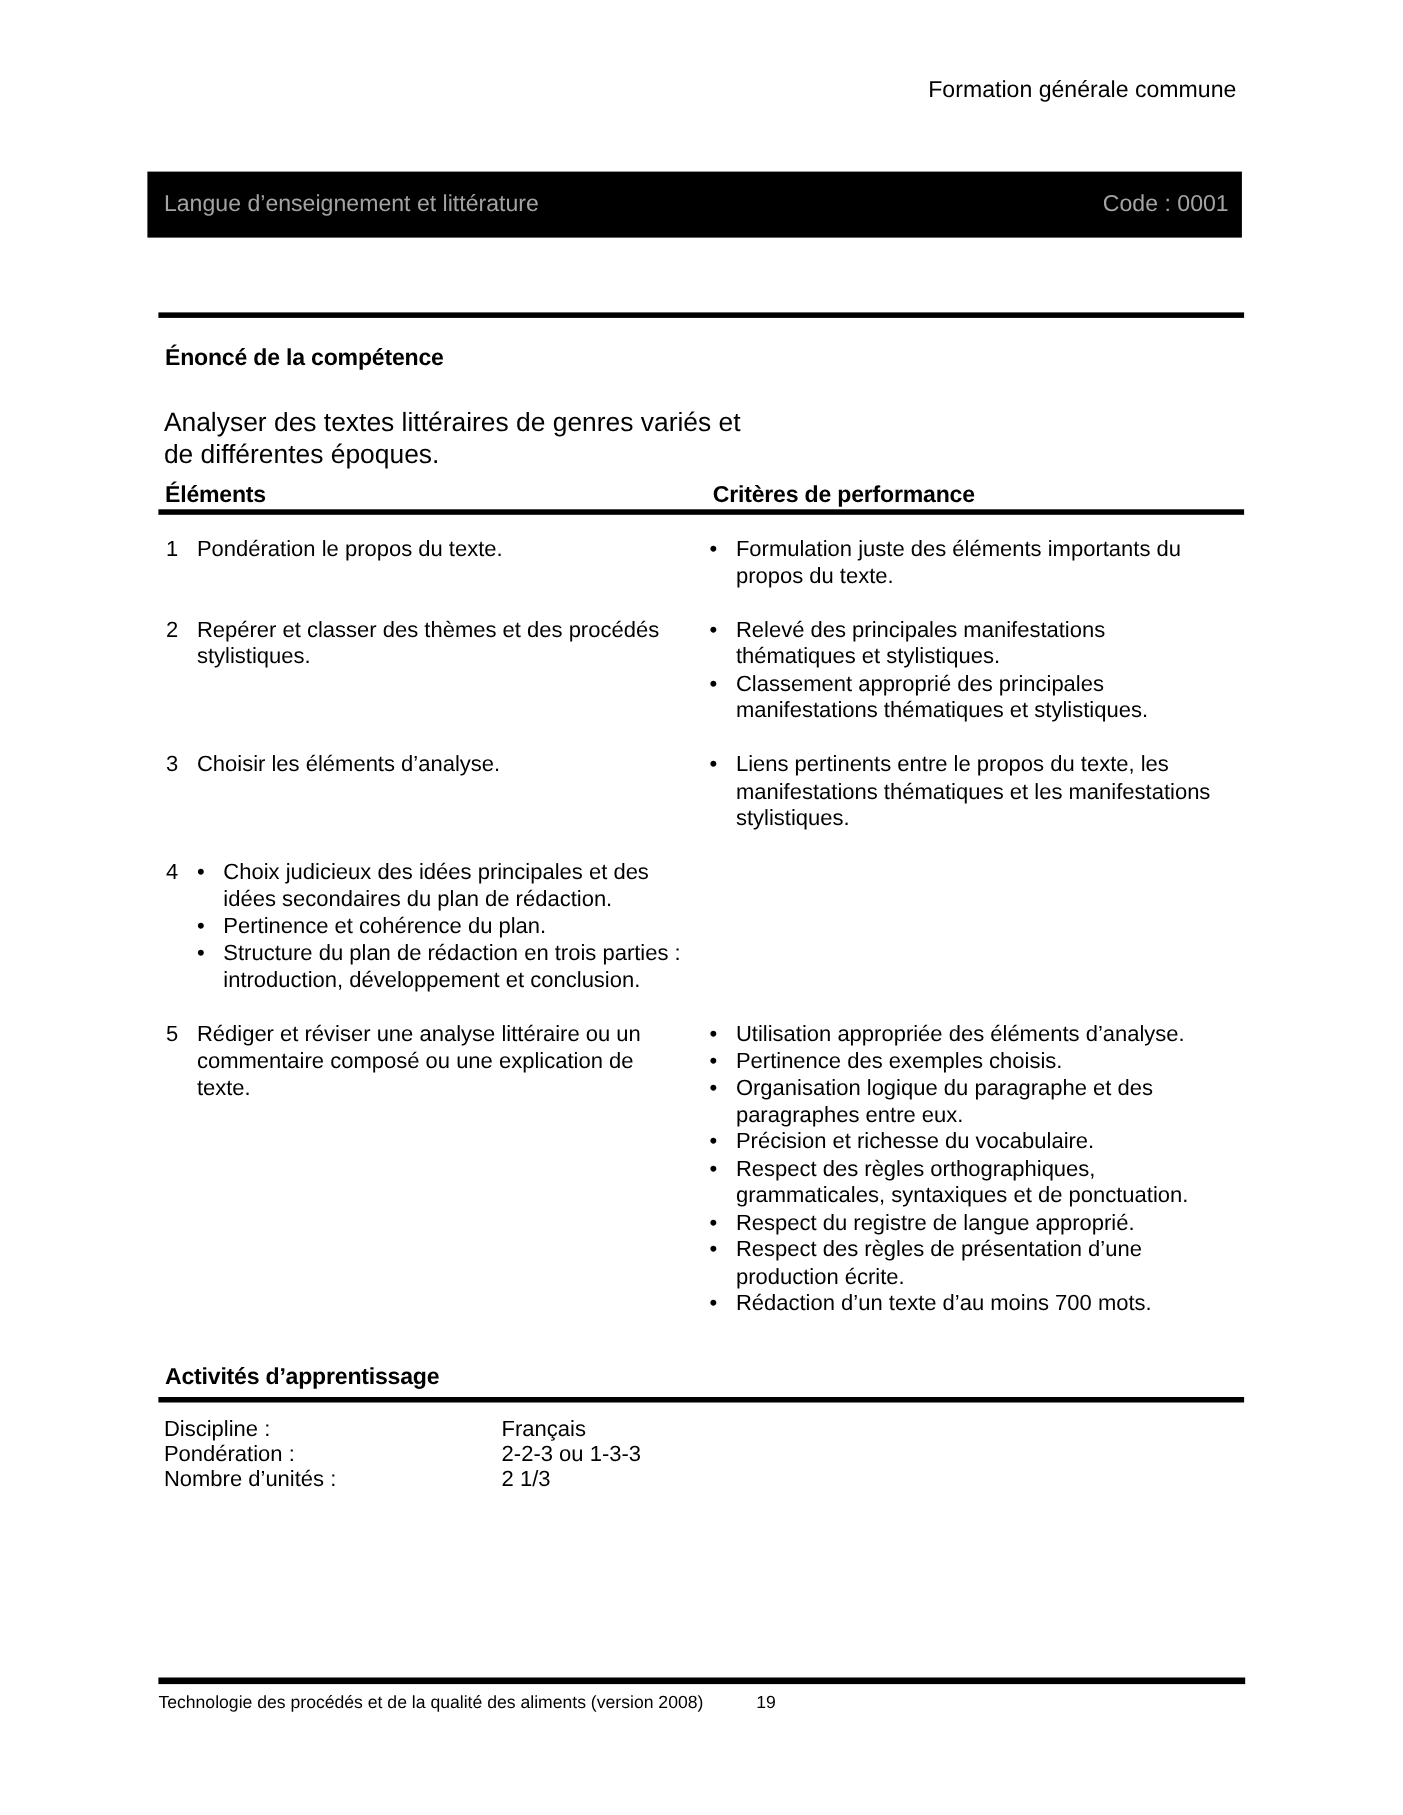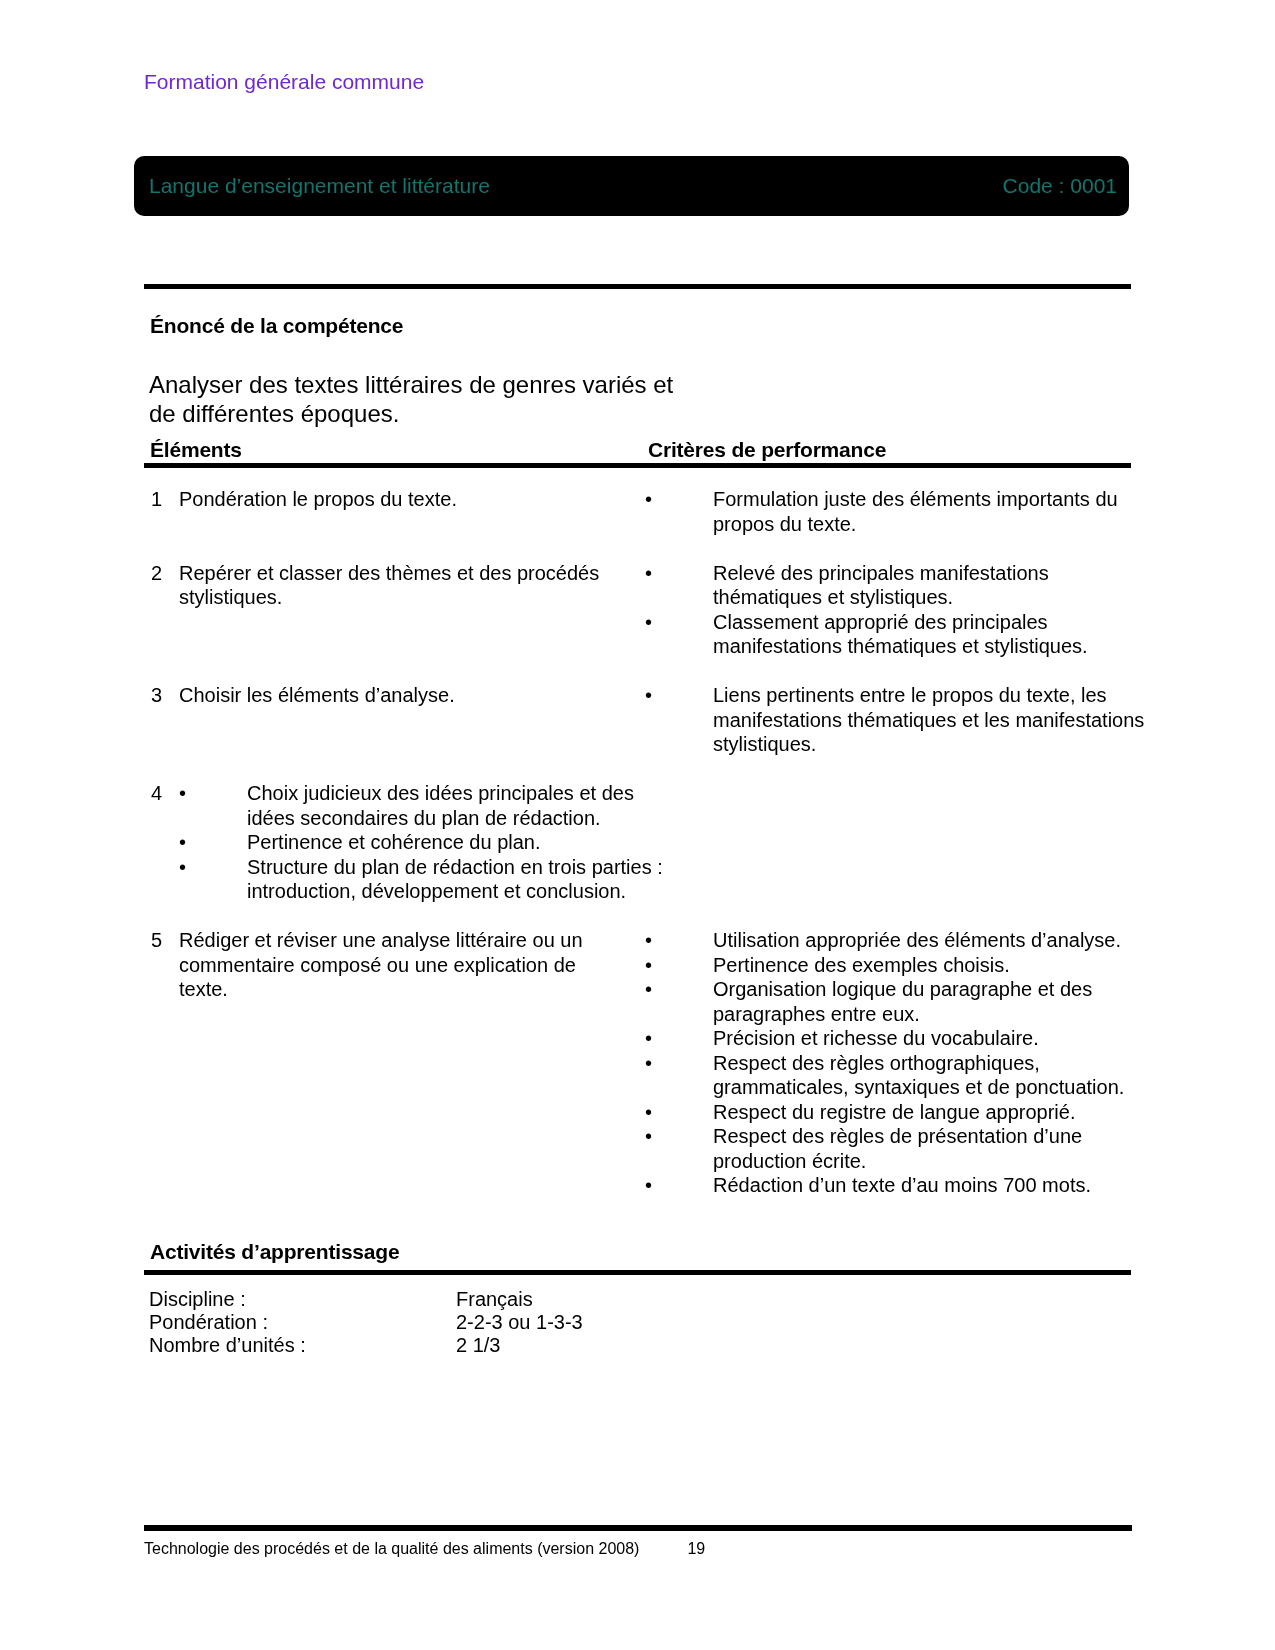--- a/index.html
+++ b/index.html
@@ -8,33 +8,33 @@
     width:1275px;
     height:1650px;
     background:#ffffff;
     font-family:"Liberation Sans", sans-serif;
     color:#000;
     overflow:hidden;
   }
   .running-head{
     position:absolute;
     top:70px; left:144px; width:980px;
+    text-align:right;
     font-size:21px;
-    color:#6d28d9;
+    color:#000000;
   }
   .banner{
     position:absolute;
     left:134px; top:156px; width:995px; height:60px;
     background:#000;
-    color:#0f766e;
+    color:#a3a3a3;
     display:flex; align-items:center; justify-content:space-between;
     box-sizing:border-box;
     padding:0 12px 0 15px;
     font-size:21px;
-    border-radius:10px;
   }
   .obj-std{
     position:absolute; left:144px; top:248px; width:987px; height:36px;
     font-size:28px; font-weight:bold; font-style:italic;
     letter-spacing:-0.3px;
   }
   .obj-std .obj{position:absolute; left:15px; top:0;}
   .obj-std .std{position:absolute; left:519px; top:0;}
   .rule{position:absolute; background:#000;}
   .rule-objstd{left:144px; top:284px; width:987px; height:5px;}
@@ -58,21 +58,21 @@
     position:absolute; left:144px; top:487px; width:1010px;
     font-size:20px; line-height:24.5px;
   }
   .item{display:flex; align-items:flex-start; margin-top:24.5px;}
   .item:first-child{margin-top:0;}
   .item-num{flex:0 0 35px; box-sizing:border-box; padding-left:7px;}
   .item-el{flex:0 0 466px; white-space:pre;}
   .item-crit{margin-left:0;}
   .crit{display:flex; align-items:flex-start;}
   .crit-bullet{flex:0 0 24px;}
-  .crit-text{white-space:pre;margin-left:44px;}
+  .crit-text{white-space:pre;}
   .activities-heading{
     position:absolute; left:150px; top:1240px;
     font-size:21px; font-weight:bold; letter-spacing:-0.2px;
   }
   .rule-activities{left:144px; top:1270px; width:987px; height:5px;}
   .activities-rows{
     position:absolute; left:149px; top:1288px;
     font-size:20px; line-height:23px;
   }
   .act-row{display:flex;gap:26px;}

